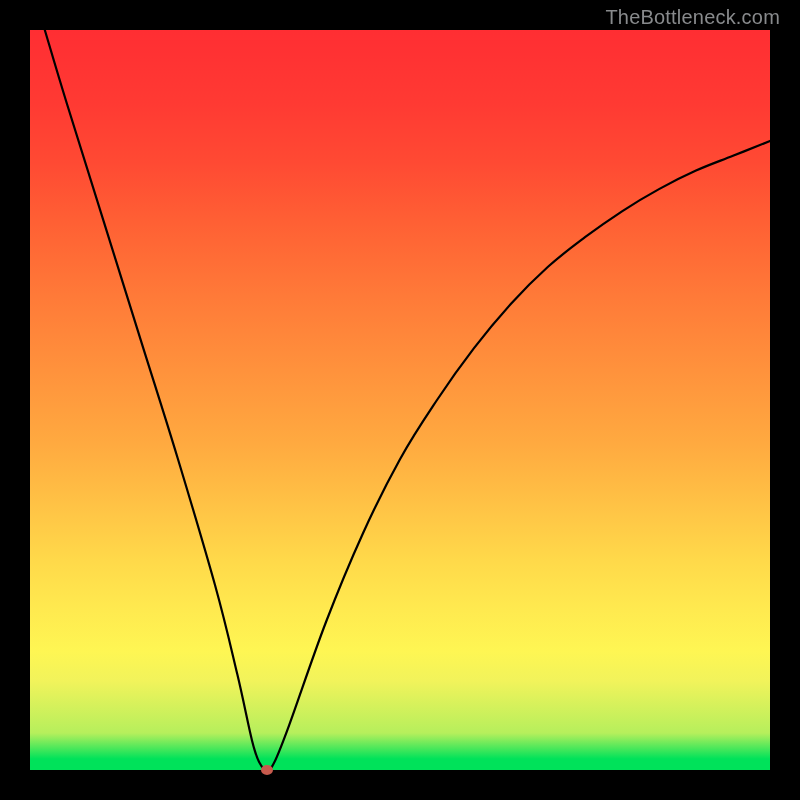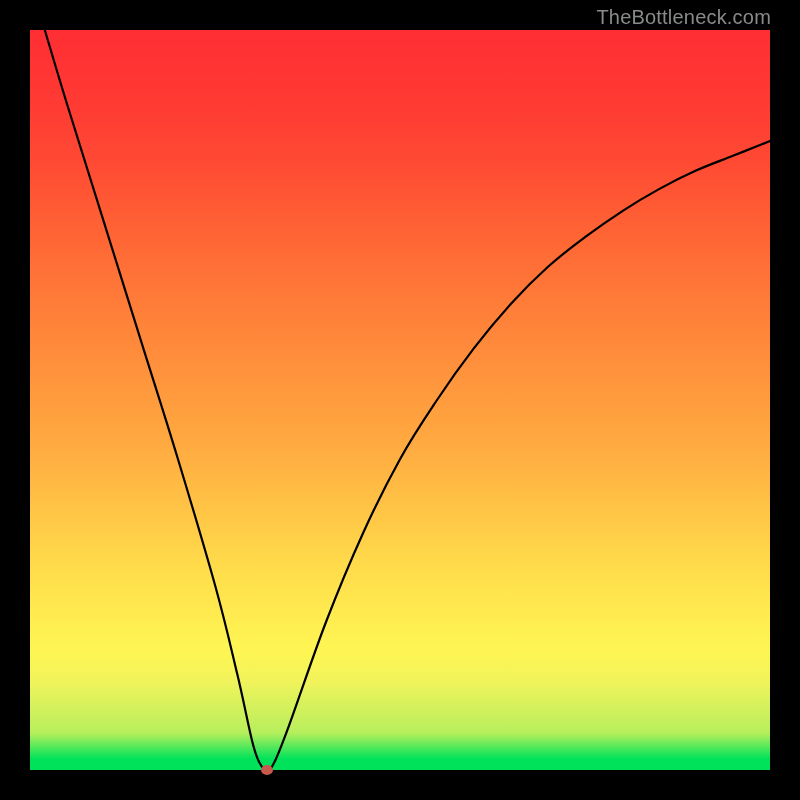--- a/index.html
+++ b/index.html
@@ -39,21 +39,21 @@
       #ff923c 54%,
       #ff7a38 64%,
       #ff6034 74%,
       #ff4a33 82%,
       #ff3a33 90%,
       #ff2e33 100%);
   }
   .attribution {
     position: absolute;
     top: 6px;
-    right: 29px;
+    right: 20px;
     color: #888a8c;
     font-size: 20px;
     font-weight: 500;
     letter-spacing: 0.2px;
   }
   svg.curve {
     position: absolute;
     left: 0;
     top: 0;
     width: 740px;

